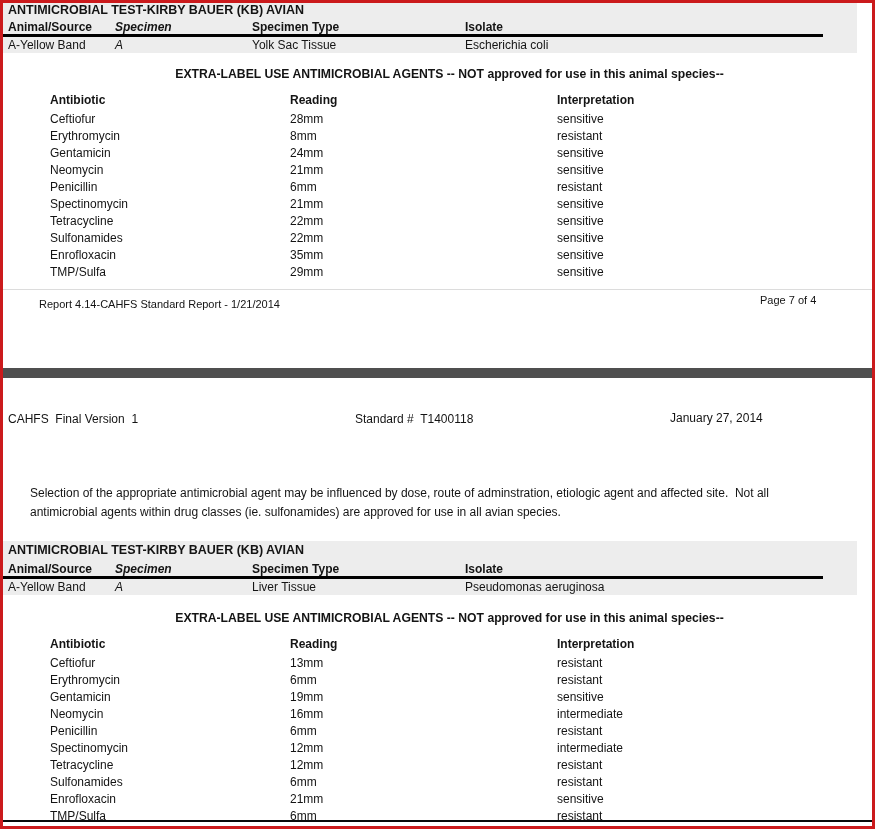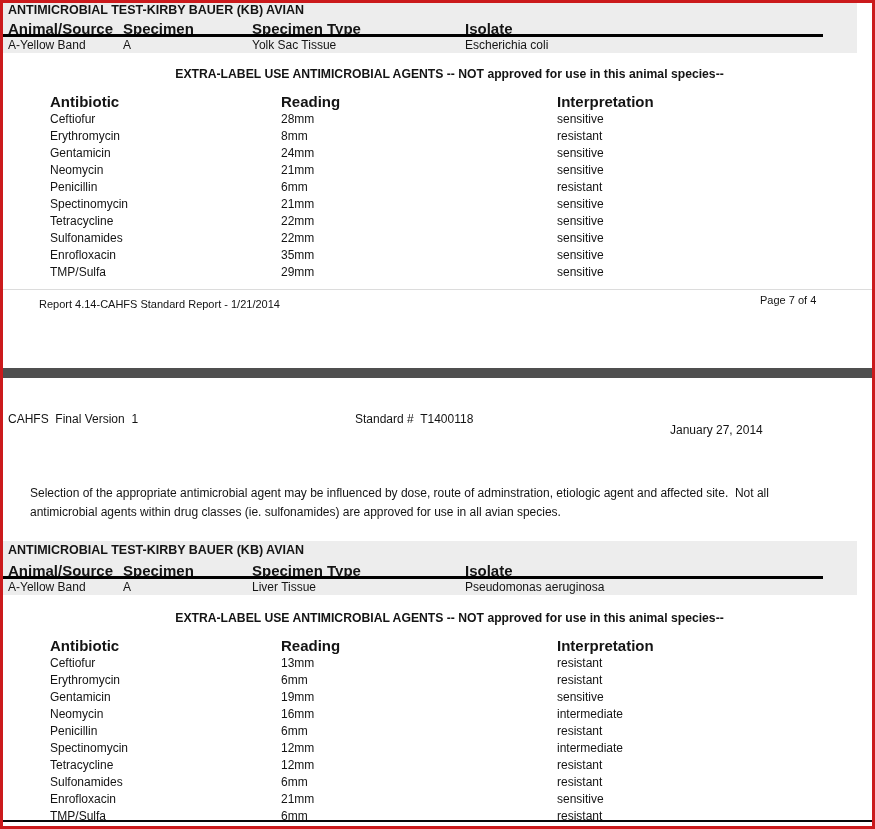--- a/index.html
+++ b/index.html
@@ -5,27 +5,27 @@
   html,body { margin:0; padding:0; background:#fff; }
   .doc {
     position:relative; width:875px; height:829px; box-sizing:border-box;
     border:3px solid #cb1a1c; background:#ffffff; overflow:hidden;
     font-family:"Liberation Sans","DejaVu Sans",sans-serif; font-size:12px; color:#141414;
   }
   .band { position:absolute; left:0; width:854px; background:#ededed; }
   .sec-title { position:absolute; left:5px; font-size:12.5px; font-weight:bold; white-space:nowrap; }
   .srow { position:absolute; left:0; width:100%; height:15px; }
   .srow span { position:absolute; white-space:nowrap; }
-  .hdr { font-weight:bold; font-size:15px; }
-  .c1 { left:5px; } .c2 { left:120px; } .c3 { left:249px; } .c4 { left:462px; }
+  .hdr { font-weight:bold; font-size:12px; }
+  .c1 { left:5px; } .c2 { left:112px;font-style:italic; } .c3 { left:249px; } .c4 { left:462px; }
   .rule { position:absolute; left:0; width:820px; height:3px; background:#000; }
   .extra { position:absolute; left:30px; right:6px; text-align:center; font-weight:bold; font-size:12.2px; }
   .abrow { position:absolute; left:0; width:100%; height:15px; }
   .abrow span { position:absolute; white-space:nowrap; }
-  .a1 { left:47px; } .a2 { left:278px; } .a3 { left:554px; }
+  .a1 { left:47px; } .a2 { left:287px; } .a3 { left:554px; }
   .faint { position:absolute; left:0; width:869px; height:1px; background:#dcdcdc; }
   .foot { position:absolute; font-size:11px; white-space:nowrap; }
   .sepbar { position:absolute; left:0; width:869px; height:10px; background:#4f4f4f; }
   .p2hdr { position:absolute; font-size:12px; white-space:pre; }
   .para { position:absolute; left:27px; width:775px; line-height:19px; white-space:pre-wrap; }
   .bottomline { position:absolute; left:0; width:869px; height:2px; background:#0a0a0a; }
 </style>
 </head>
 <body>
 
@@ -108,21 +108,21 @@
   </div>
 
   <div class="faint" style="top:286px;"></div>
   <div class="foot" style="left:4px; top:295px;margin-left:32px;">Report 4.14-CAHFS Standard Report - 1/21/2014</div>
   <div class="foot" style="left:757px; top:291px;">Page 7 of 4</div>
 
   <div class="sepbar" style="top:365px;"></div>
 
   <div class="p2hdr" style="left:5px; top:409px;">CAHFS  Final Version  1</div>
   <div class="p2hdr" style="left:352px; top:409px;">Standard #  T1400118</div>
-  <div class="p2hdr" style="left:667px; top:420px;">January 27, 2014</div>
+  <div class="p2hdr" style="left:667px; top:408px;">January 27, 2014</div>
 
   <div class="para" style="top:481px;">Selection of the appropriate antimicrobial agent may be influenced by dose, route of adminstration, etiologic agent and affected site.  Not all antimicrobial agents within drug classes (ie. sulfonamides) are approved for use in all avian species.</div>
 
   <div class="band" style="top:538px; height:54px;">
     <div class="sec-title" style="top:2px;">ANTIMICROBIAL TEST-KIRBY BAUER (KB) AVIAN</div>
     <div class="srow hdr" style="top:21px;">
       <span class="c1">Animal/Source</span>
       <span class="c2">Specimen</span>
       <span class="c3">Specimen Type</span>
       <span class="c4">Isolate</span>

